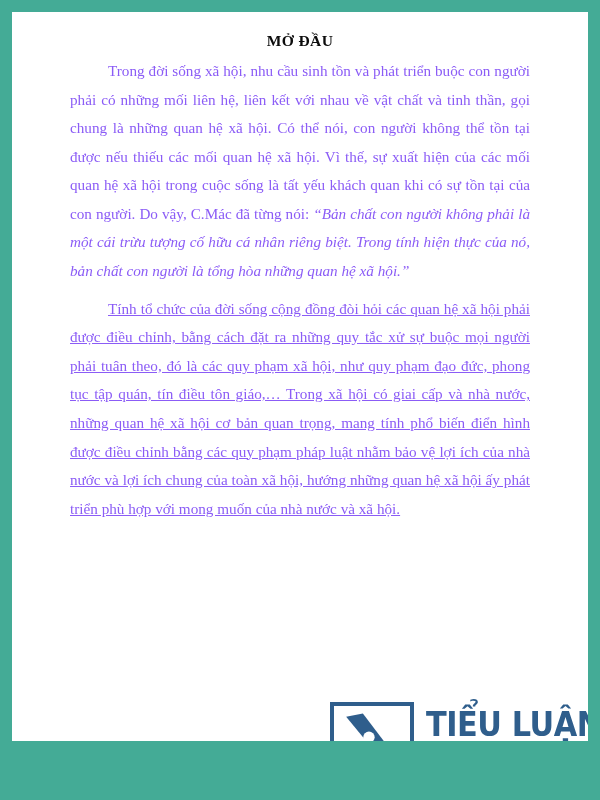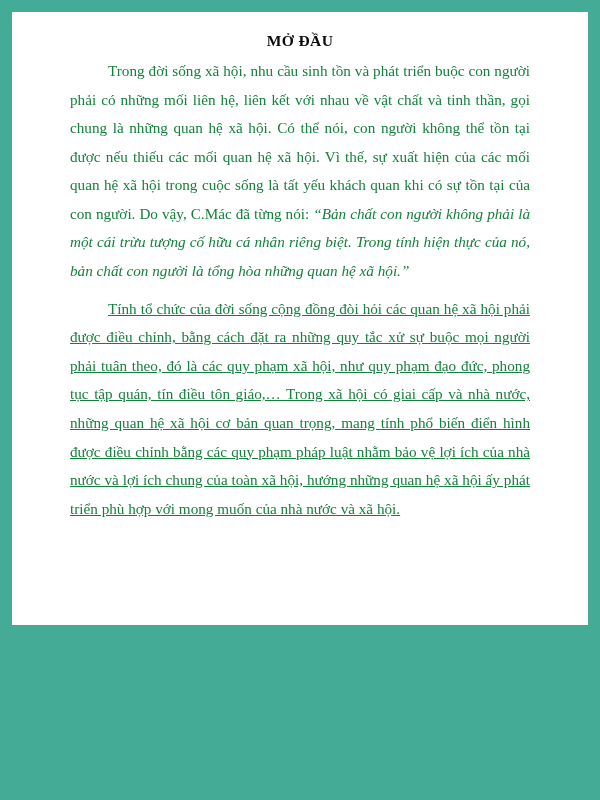--- a/index.html
+++ b/index.html
@@ -11,21 +11,21 @@
     height: 800px;
     background: #44ab96;
     font-family: "Liberation Serif", "DejaVu Serif", serif;
     overflow: hidden;
   }
   .page-frame {
     position: absolute;
     left: 12px;
     top: 12px;
     width: 576px;
-    height: 613px;
+    height: 729px;
     background: #ffffff;
     overflow: hidden;
   }
   .doc-body {
     position: absolute;
     left: 58px;
     top: 20px;
     width: 460px;
   }
   .doc-title {
@@ -36,21 +36,21 @@
     margin: 0 0 7px 0;
     color: #0c0c0c;
   }
   .para {
     margin: 0;
     font-size: 15.2px;
     line-height: 1.88;
     text-align: justify;
     text-justify: inter-word;
     text-indent: 38px;
-    color: #15803d;
+    color: #8b5cf6;
   }
   .para + .para {
     margin-top: 9px;
     text-decoration: underline;
   }
   .quote-italic {
     font-style: italic;
   }
 
   

